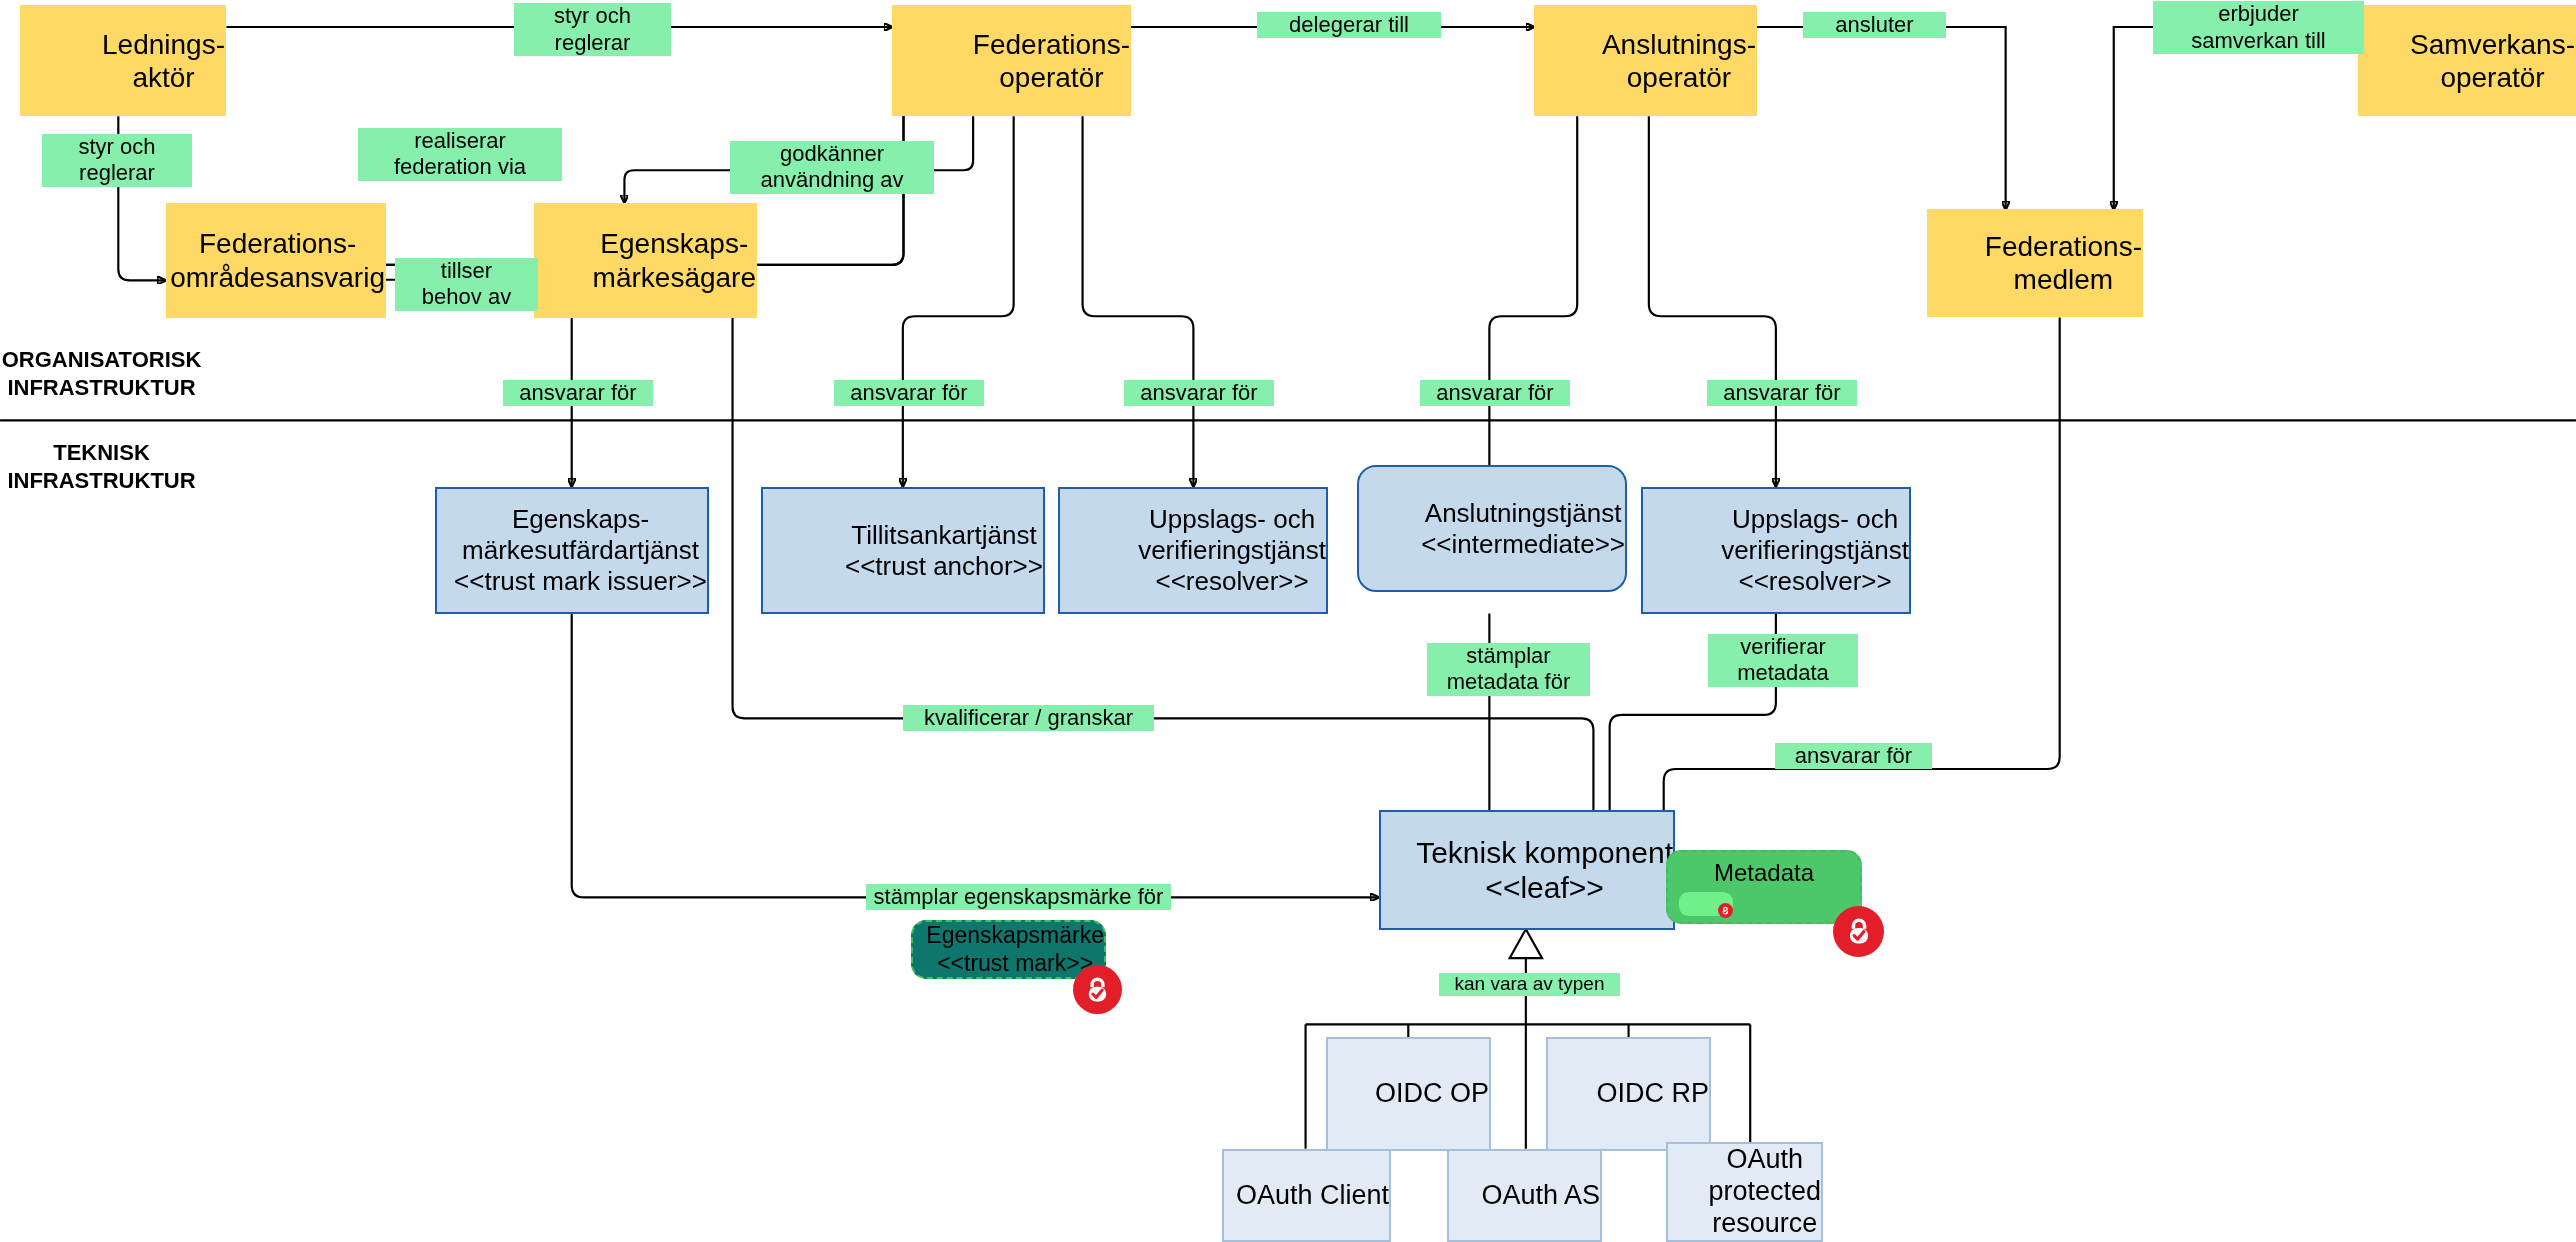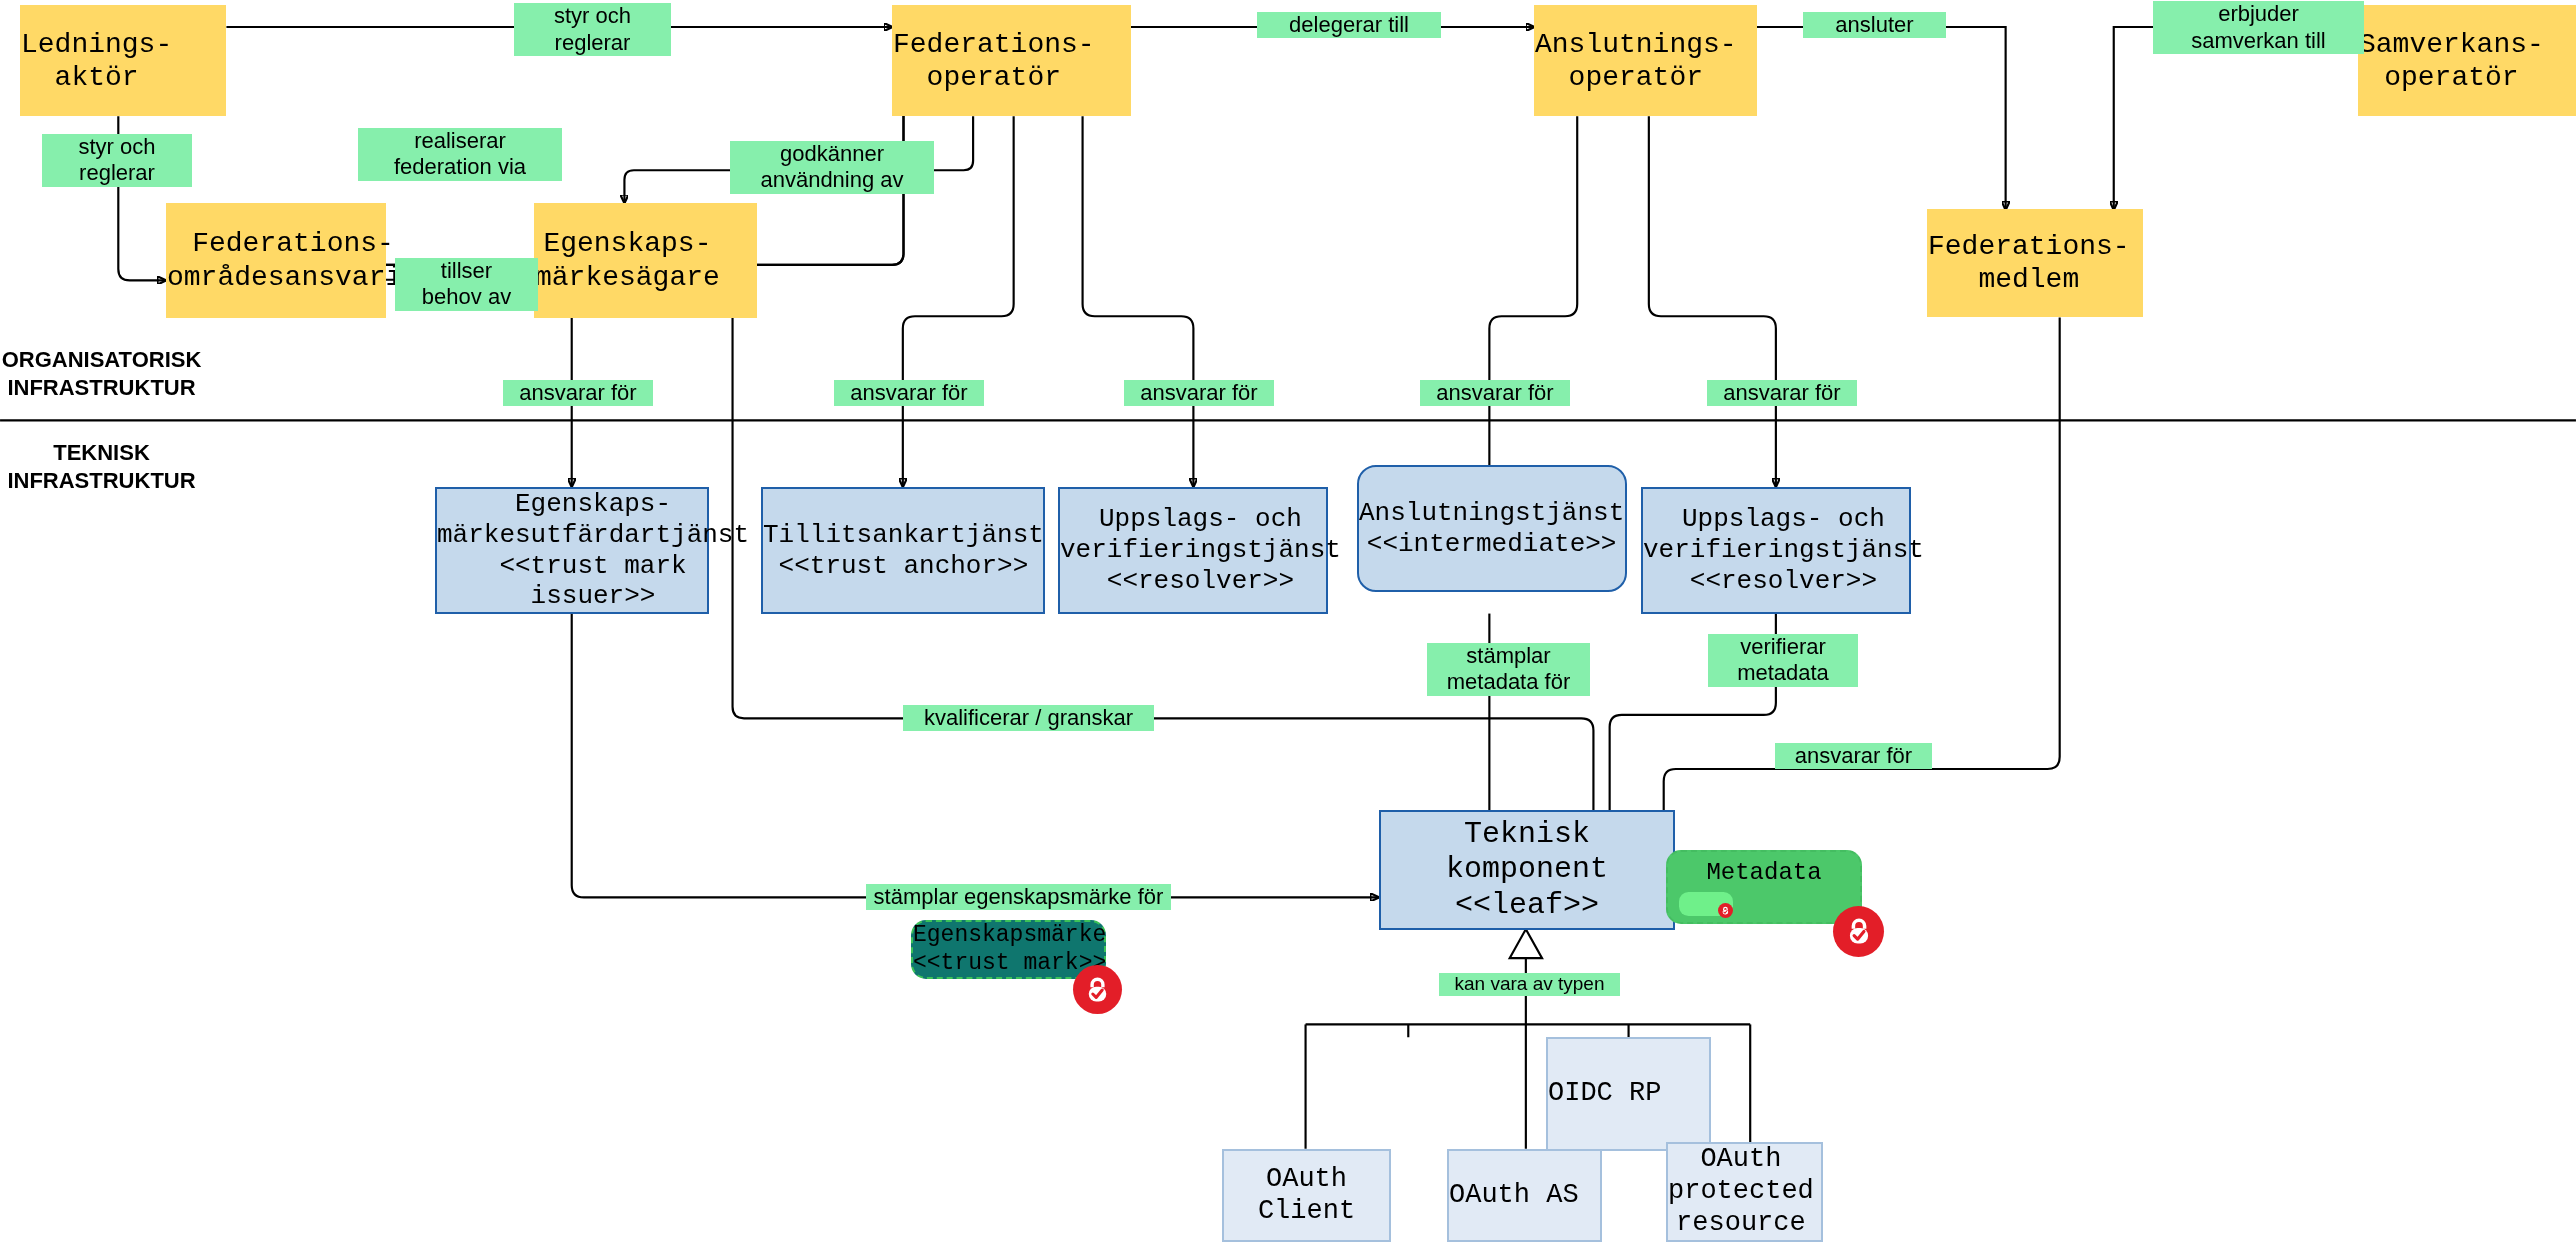--- a/index.html
+++ b/index.html
@@ -1,21 +1,21 @@
 <!DOCTYPE html>
 <html style="font-size:10.8px"><head>
 <meta charset="utf-8">
 <title>Federationsarkitektur</title>
 <style>
   html,body{margin:0;padding:0;background:#ffffff;}
   body{font-family:"Liberation Sans",sans-serif;}
   #stage{position:relative;width:2576px;height:1242px;background:#ffffff;overflow:hidden;}
 
   .node{position:absolute;box-sizing:border-box;display:flex;align-items:center;
-        justify-content:flex-start;text-align:center;line-height:1.18;font-family:Liberation Mono, monospace;}
+        justify-content:flex-end;text-align:center;line-height:1.18;}
 
   
   .actor{background:#ffd966;border:0.7px solid #ffd966;color:#000;font-size:28px;}
 
   
   .service{background:#c5d9ec;border:2.7px solid #1f5fa9;color:#000;font-size:26px;}
 
   
   .leaftype{background:#e1eaf5;border:2px solid #a5c0dd;color:#000;font-size:27px;}
 
@@ -205,20 +205,23 @@
     </svg>
   </div>
   <div class="lock" style="left:1833px;top:906px;width:51px;height:51px;">
     <svg width="28" height="31" viewBox="0 0 40 44" aria-hidden="true">
       <path d="M12 18 V14 a8 8 0 0 1 16 0 V18" fill="none" stroke="#fff" stroke-width="5"></path>
       <rect x="7" y="17" width="26" height="22" rx="11" fill="#fff"></rect>
       <path d="M13 28 l5 5 l9 -11" fill="none" stroke="#e31e28" stroke-width="4.5" stroke-linecap="round" stroke-linejoin="round"></path>
     </svg>
   </div>
 
+  <div class="node leaftype" style="left:1326px;top:1037px;width:165px;height:114px;">
+    <span style="white-space:pre-line">OIDC OP</span>
+  </div>
   <div class="node leaftype" style="left:1222px;top:1149px;width:169px;height:93px;">
     <span style="white-space:pre-line">OAuth Client</span>
   </div>
   <div class="node leaftype" style="left:1546px;top:1037px;width:165px;height:114px;">
     <span style="white-space:pre-line">OIDC RP</span>
   </div>
   <div class="node leaftype" style="left:1447px;top:1149px;width:155px;height:93px;">
     <span style="white-space:pre-line">OAuth AS</span>
   </div>
   <div class="node leaftype" style="left:1666px;top:1142px;width:157px;height:100px;">

